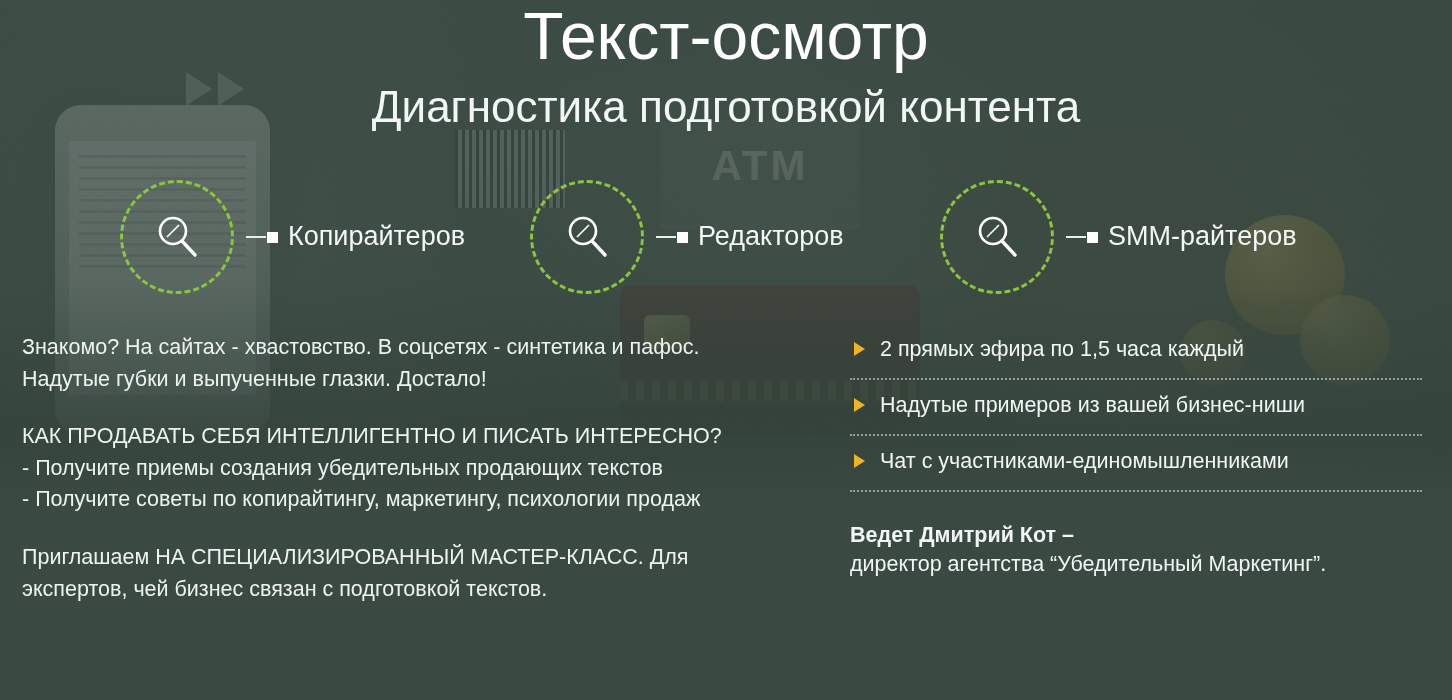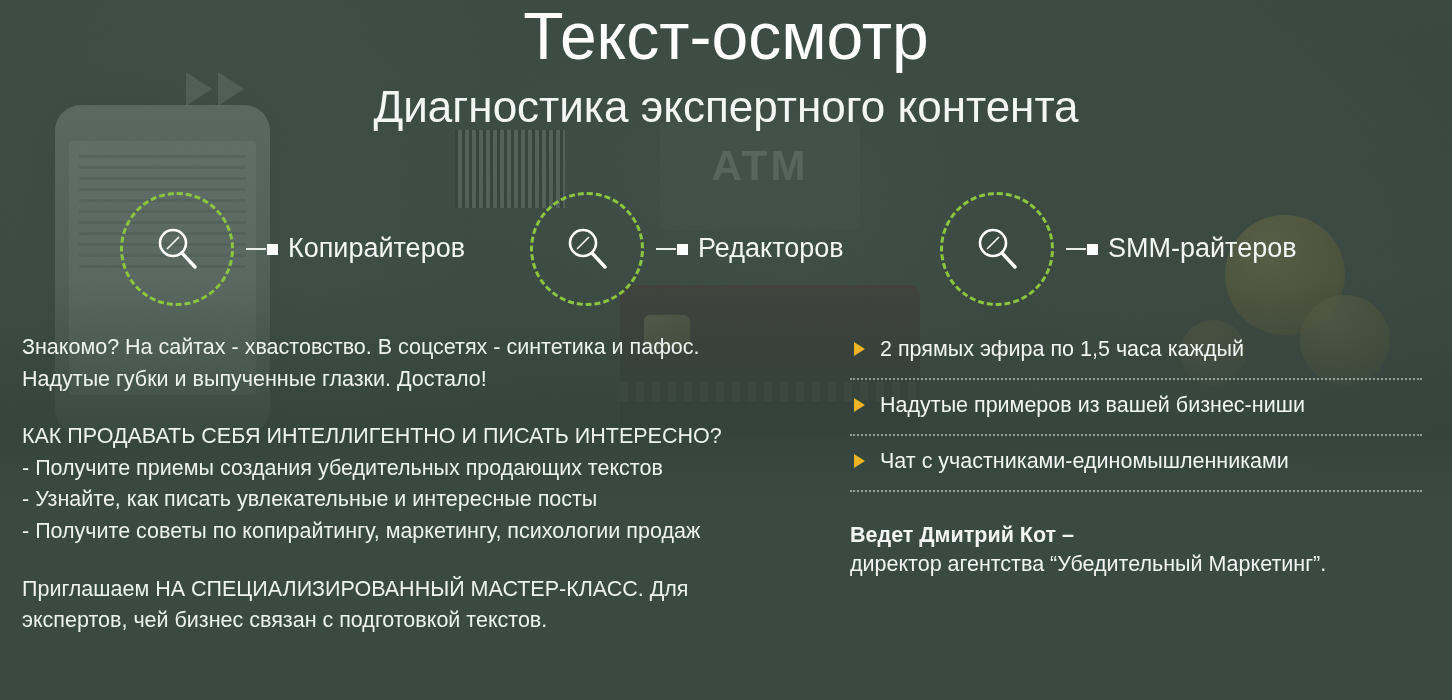--- a/index.html
+++ b/index.html
@@ -142,21 +142,21 @@
     text-align: center;
     font-size: 44px;
     line-height: 1.15;
     font-weight: 400;
     color: #f2f6f4;
   }
 
   
   .audience {
     position: absolute;
-    left: 120px; top: 192px;
+    left: 120px; top: 180px;
     width: 1240px;
     display: flex;
     align-items: flex-end;
   }
   .aud-item {
     display: flex;
     align-items: center;
     width: 410px;
   }
   .circle {
@@ -257,21 +257,21 @@
     <div class="bg-coin c1"></div>
     <div class="bg-coin c2"></div>
     <div class="bg-coin c3"></div>
     <div class="bg-grain"></div>
     <div class="bg-veil"></div>
   </div>
 
   <div class="content">
 
     <div class="title">Текст-осмотр</div>
-    <div class="subtitle">Диагностика экспертного контента</div>
+    <div class="subtitle">Диагностика подготовкой контента</div>
 
     <div class="audience">
 
       <div class="aud-item">
         <div class="circle">
           <svg width="54" height="54" viewBox="0 0 54 54" aria-hidden="true">
             <circle cx="23" cy="21" r="13" fill="none" stroke="#ffffff" stroke-width="2.6"></circle>
             <line x1="32" y1="31" x2="45" y2="45" stroke="#ffffff" stroke-width="3.4" stroke-linecap="round"></line>
             <line x1="17" y1="27" x2="29" y2="15" stroke="#ffffff" stroke-width="1.6"></line>
           </svg>
@@ -318,21 +318,20 @@
     <div class="left-col">
 
       <div class="para">
         <span class="line">Знакомо? На сайтах - хвастовство. В соцсетях - синтетика и пафос.</span>
         <span class="line">Надутые губки и выпученные глазки. Достало!</span>
       </div>
 
       <div class="para">
         <span class="line">КАК ПРОДАВАТЬ СЕБЯ ИНТЕЛЛИГЕНТНО И ПИСАТЬ ИНТЕРЕСНО?</span>
         <span class="line">- Получите приемы создания убедительных продающих текстов</span>
-        <span class="line">- Узнайте, как писать увлекательные и интересные посты</span>
         <span class="line">- Получите советы по копирайтингу, маркетингу, психологии продаж</span>
       </div>
 
       <div class="para tight">
         <span class="line">Приглашаем НА СПЕЦИАЛИЗИРОВАННЫЙ МАСТЕР-КЛАСС. Для</span>
         <span class="line">экспертов, чей бизнес связан с подготовкой текстов.</span>
       </div>
 
     </div>
 

